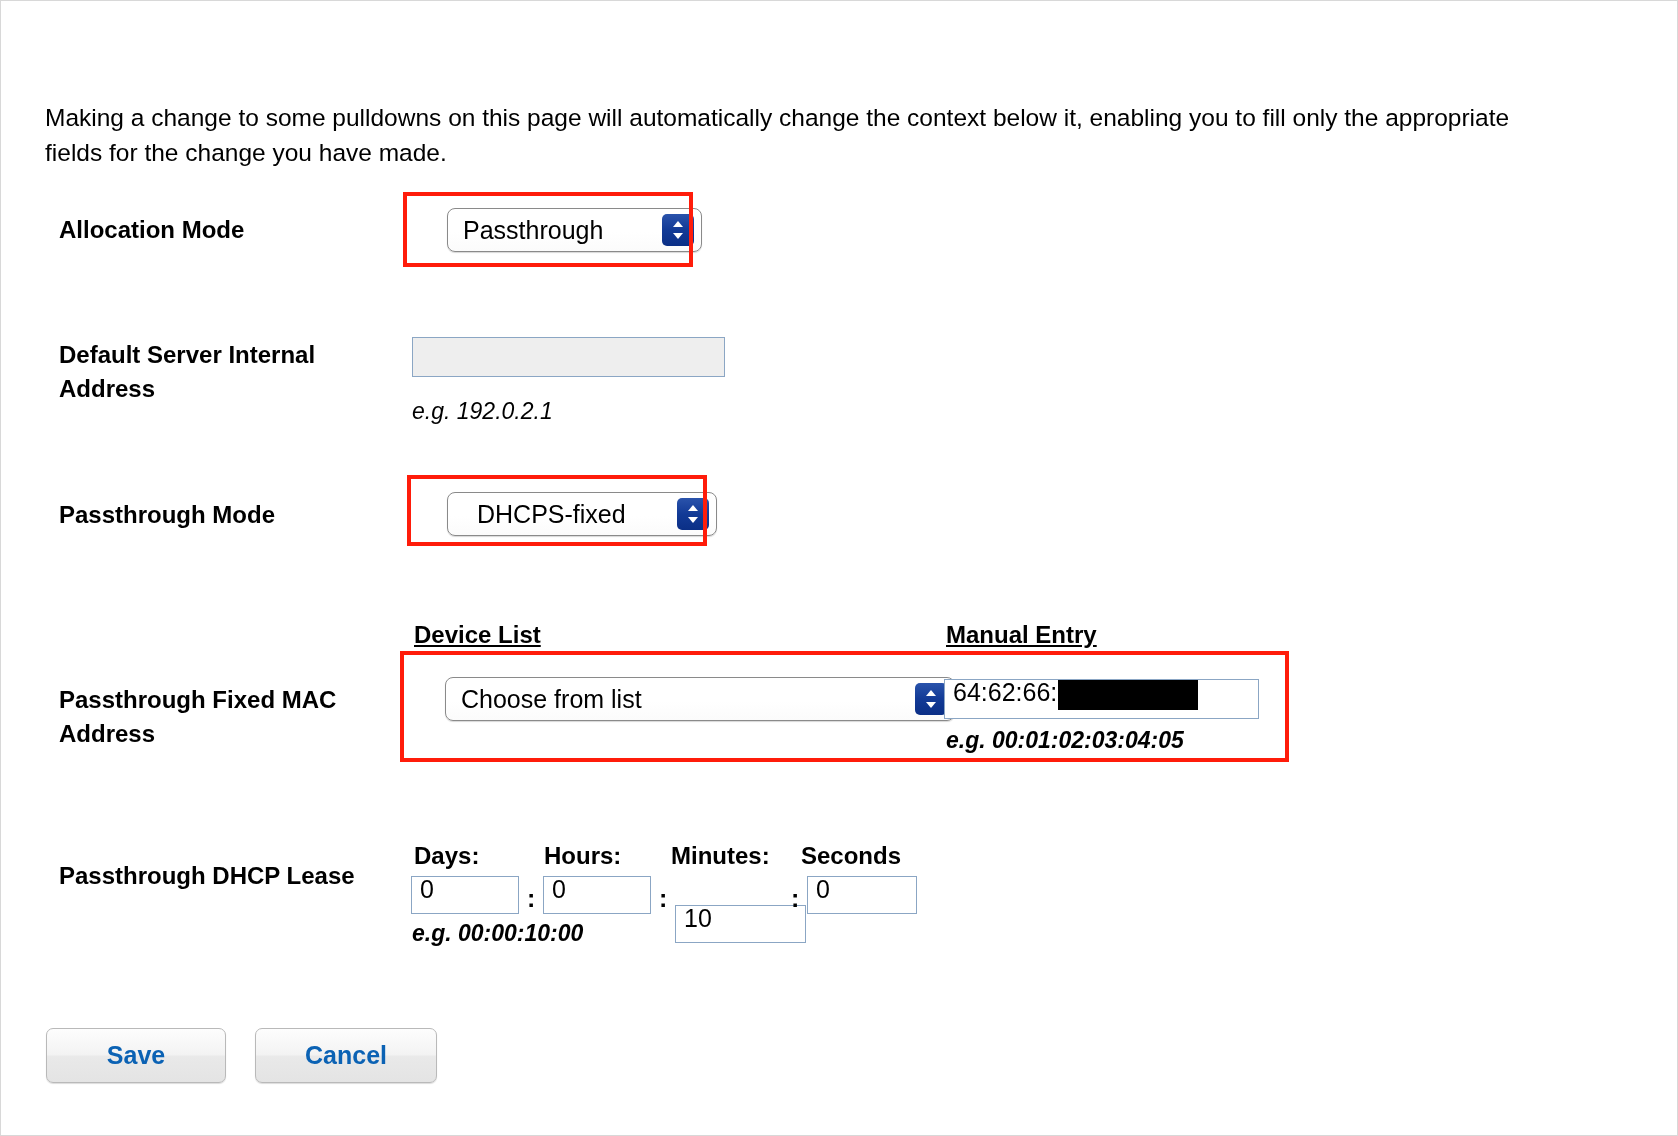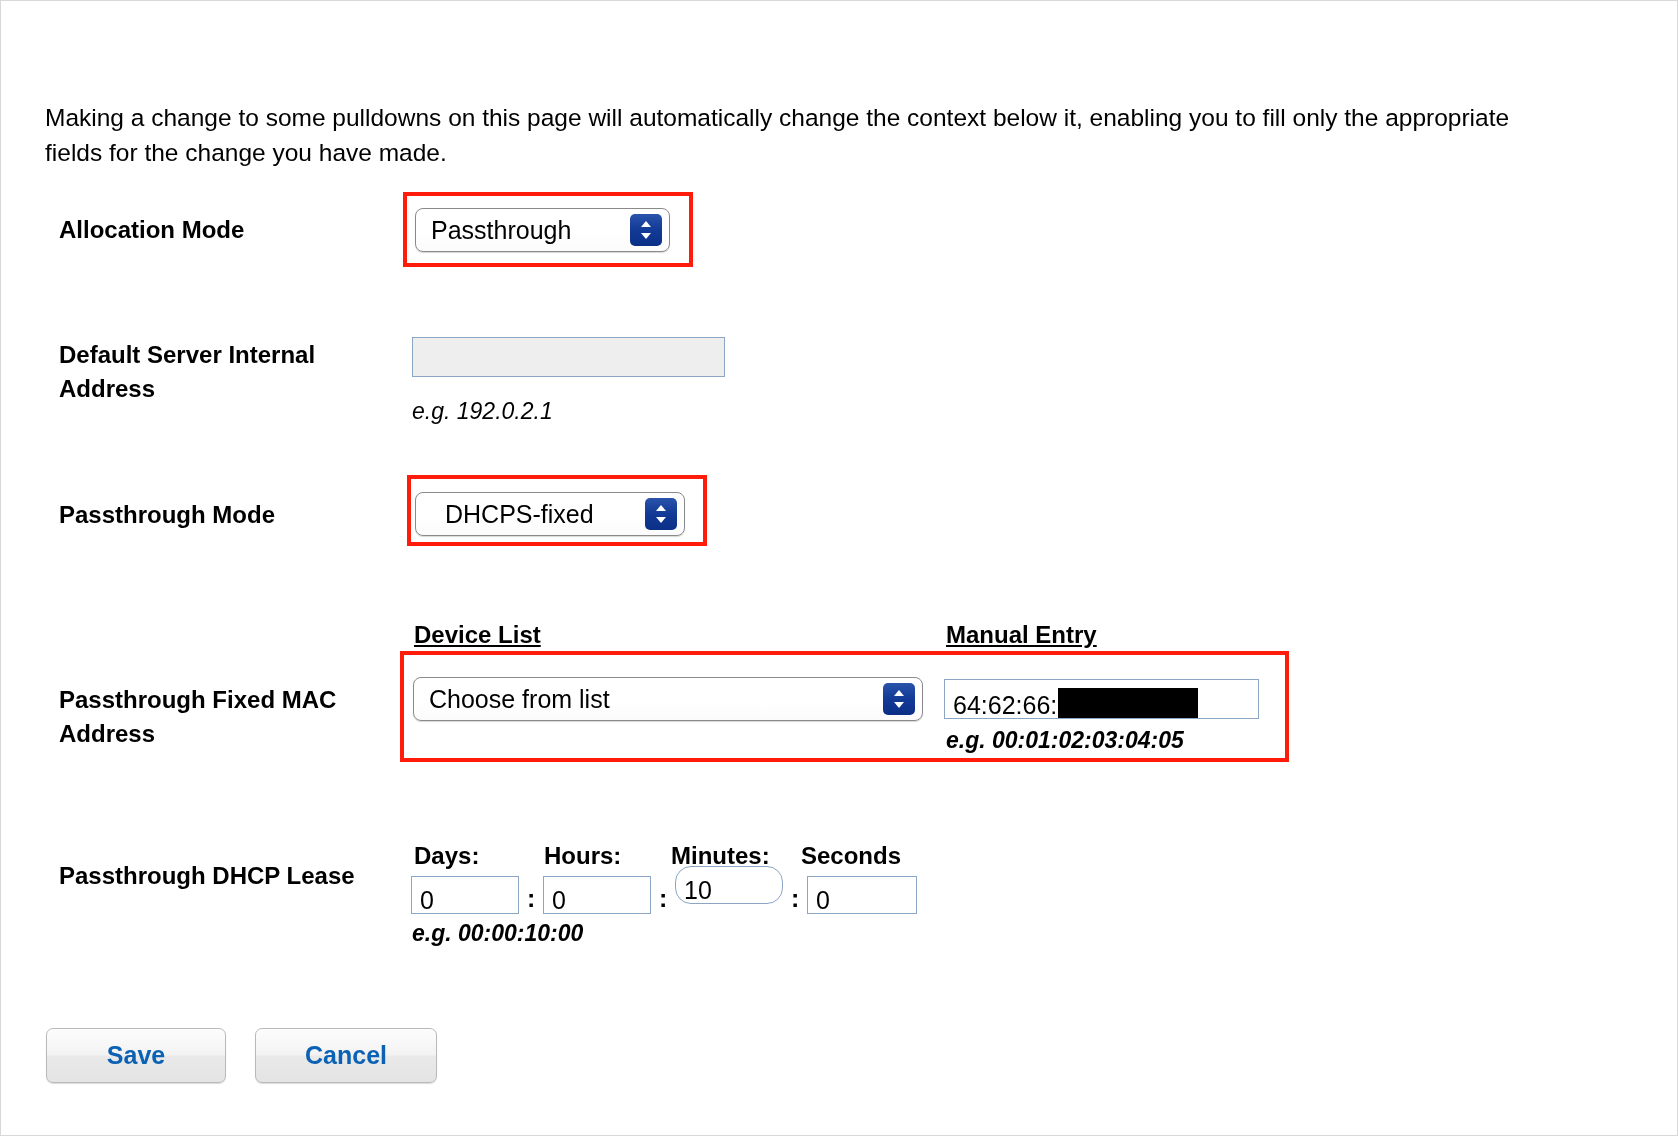--- a/index.html
+++ b/index.html
@@ -61,20 +61,21 @@
   
   .mac-select {
     position: absolute;
     box-sizing: border-box;
     background: linear-gradient(to bottom, #ffffff 0%, #ffffff 55%, #fbfbfb 100%);
     border: 1px solid #8a8a8a;
     border-radius: 8px;
     box-shadow: 0 1px 1px rgba(0,0,0,0.16);
     display: flex;
     align-items: center;
+    margin-left: 32px;
   }
   .mac-select .sel-text {
     font-size: 25px;
     color: #000000;
     padding-left: 15px;
     white-space: nowrap;
     flex: 1 1 auto;
   }
   .mac-select .sel-knob {
     width: 32px;
@@ -91,21 +92,21 @@
 
   
   .txt-input {
     position: absolute;
     box-sizing: border-box;
     border: 1px solid #8ba6c4;
     background: #eeeeee;
     font-size: 25px;
     color: #000000;
     display: flex;
-    align-items: flex-end;
+    align-items: flex-start;
     overflow: hidden;
   }
   .txt-input.editable { background: #ffffff; }
   .txt-input .val {
     padding-left: 8px;
     white-space: nowrap;
     line-height: 1;
   }
   .redaction {
     display: inline-block;
@@ -250,21 +251,21 @@
   <div class="txt-input editable" style="left:410px; top:875px; width:108px; height:38px;">
     <span class="val">0</span>
   </div>
   <div class="colon" style="left:526px; top:885px;">:</div>
 
   <div class="txt-input editable" style="left:542px; top:875px; width:108px; height:38px;">
     <span class="val">0</span>
   </div>
   <div class="colon" style="left:658px; top:885px;">:</div>
 
-  <div class="txt-input editable" style="left:674px; top:865px; width:108px; height:38px;border-radius:16px;">
+  <div class="txt-input editable" style="left:674px; top:904px; width:131px; height:38px;">
     <span class="val">10</span>
   </div>
   <div class="colon" style="left:790px; top:885px;">:</div>
 
   <div class="txt-input editable" style="left:806px; top:875px; width:110px; height:38px;">
     <span class="val">0</span>
   </div>
 
   <div class="hint bold" style="left:411px; top:919px;">e.g. 00:00:10:00</div>
 

